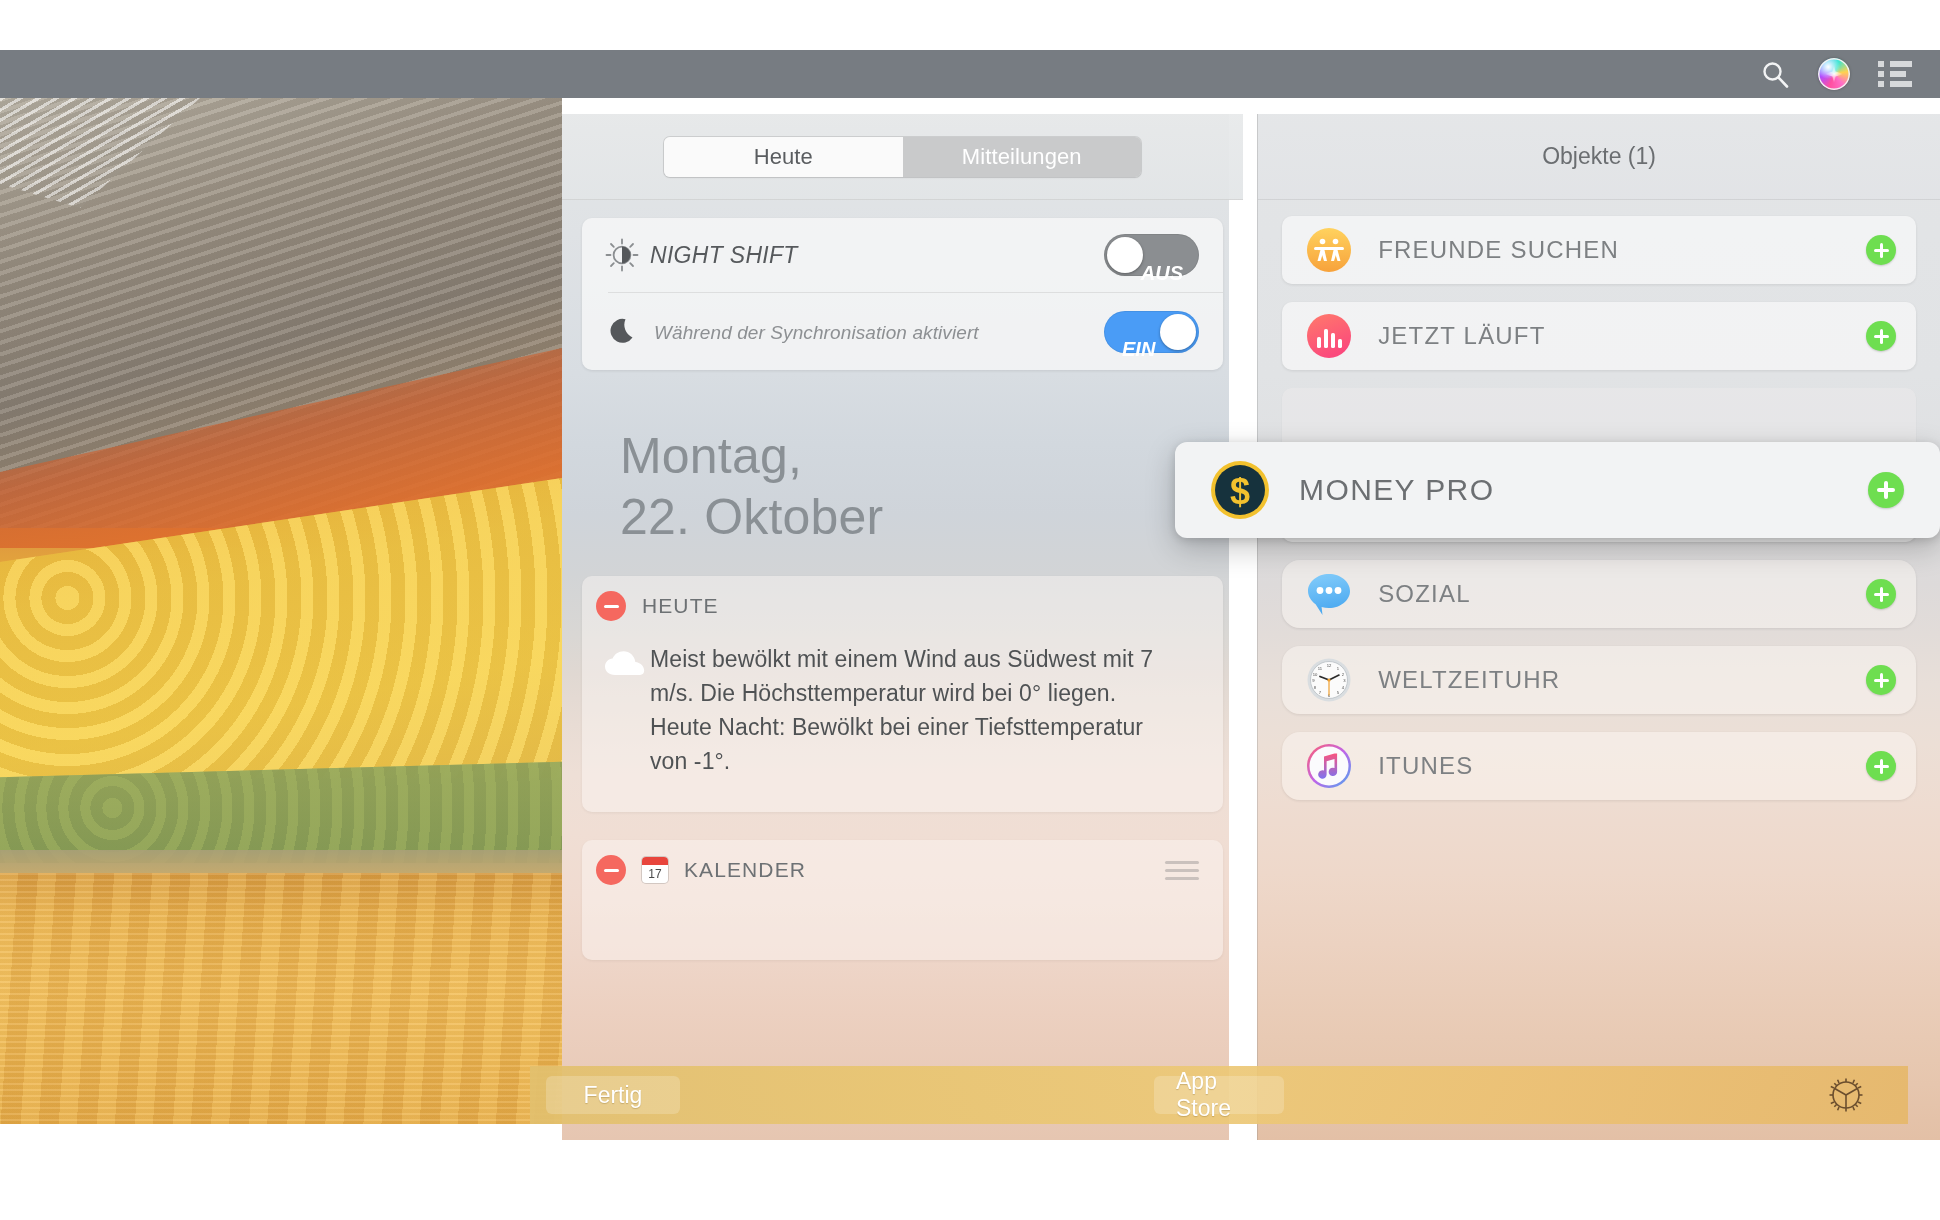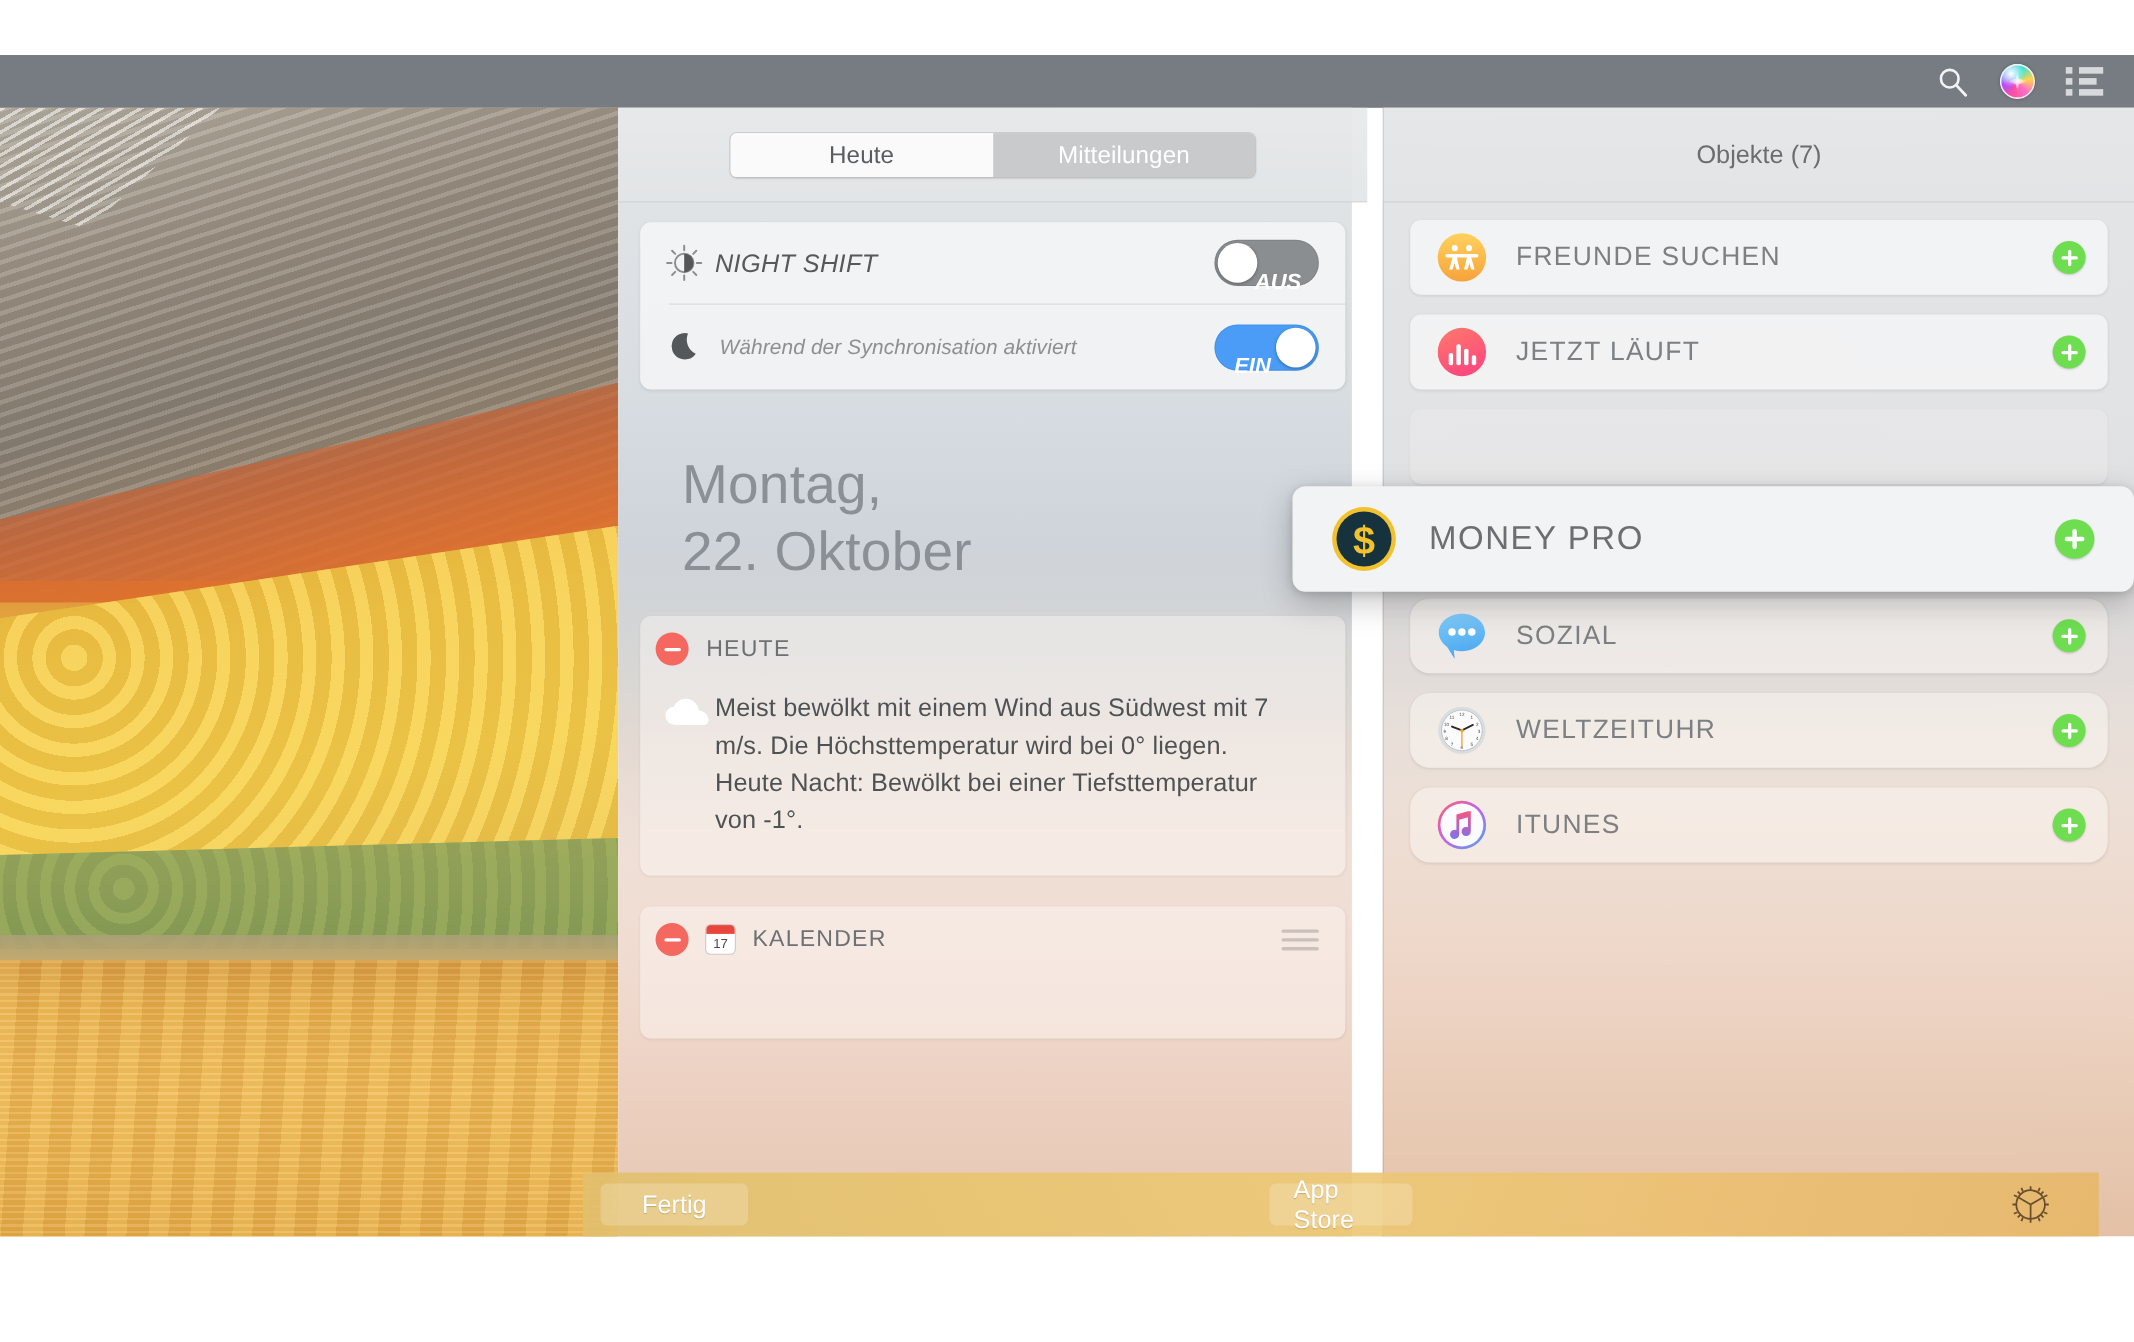--- a/index.html
+++ b/index.html
@@ -99,21 +99,21 @@
       linear-gradient(to bottom, #d99b41 0%, #eab04c 18%, #f0b955 45%, #edb44f 72%, #e8ac48 100%);
   }
   .wp-water-refl {
     top:775px; height:251px;
     background:
       repeating-linear-gradient(94deg, rgba(255,220,130,.30) 0 18px, rgba(190,135,50,.18) 18px 38px);
     opacity:.7;
   }
 
   
-  .nc { position:absolute; left:562px; top:98px; width:1378px; height:1104px; display:flex;gap:28px; }
+  .nc { position:absolute; left:562px; top:114px; width:1378px; height:1104px; display:flex;gap:28px; }
 
   
   .nc-left {
     position:relative; width:681px; height:1026px;
     background: linear-gradient(to bottom,
       #e4e6e7 0px, #e1e4e6 60px, #dfe2e5 120px,
       #d8dde2 260px, #d2d8de 330px,
       #cfd4da 400px, #d2d4d6 460px,
       #d9d7d4 520px, #e0d8d2 560px,
       #e8dcd4 610px, #eedfd6 660px,
@@ -428,21 +428,21 @@
           </div>
           <div style="height:60px"></div>
         </div>
 
       </div>
     </div>
 
     <div class="nc-right">
 
       <div class="objects-head">
-        <span>Objekte (7)</span>
+        <span>Objekte (1)</span>
       </div>
 
       <div class="objlist">
 
         <div class="objrow">
           <div class="obj-icon">
             <svg width="46" height="46" viewBox="0 0 46 46">
               <defs>
                   <linearGradient id="gFF" x1="0" y1="0" x2="0" y2="1">
                 <stop offset="0" stop-color="#ffd25e"></stop>

